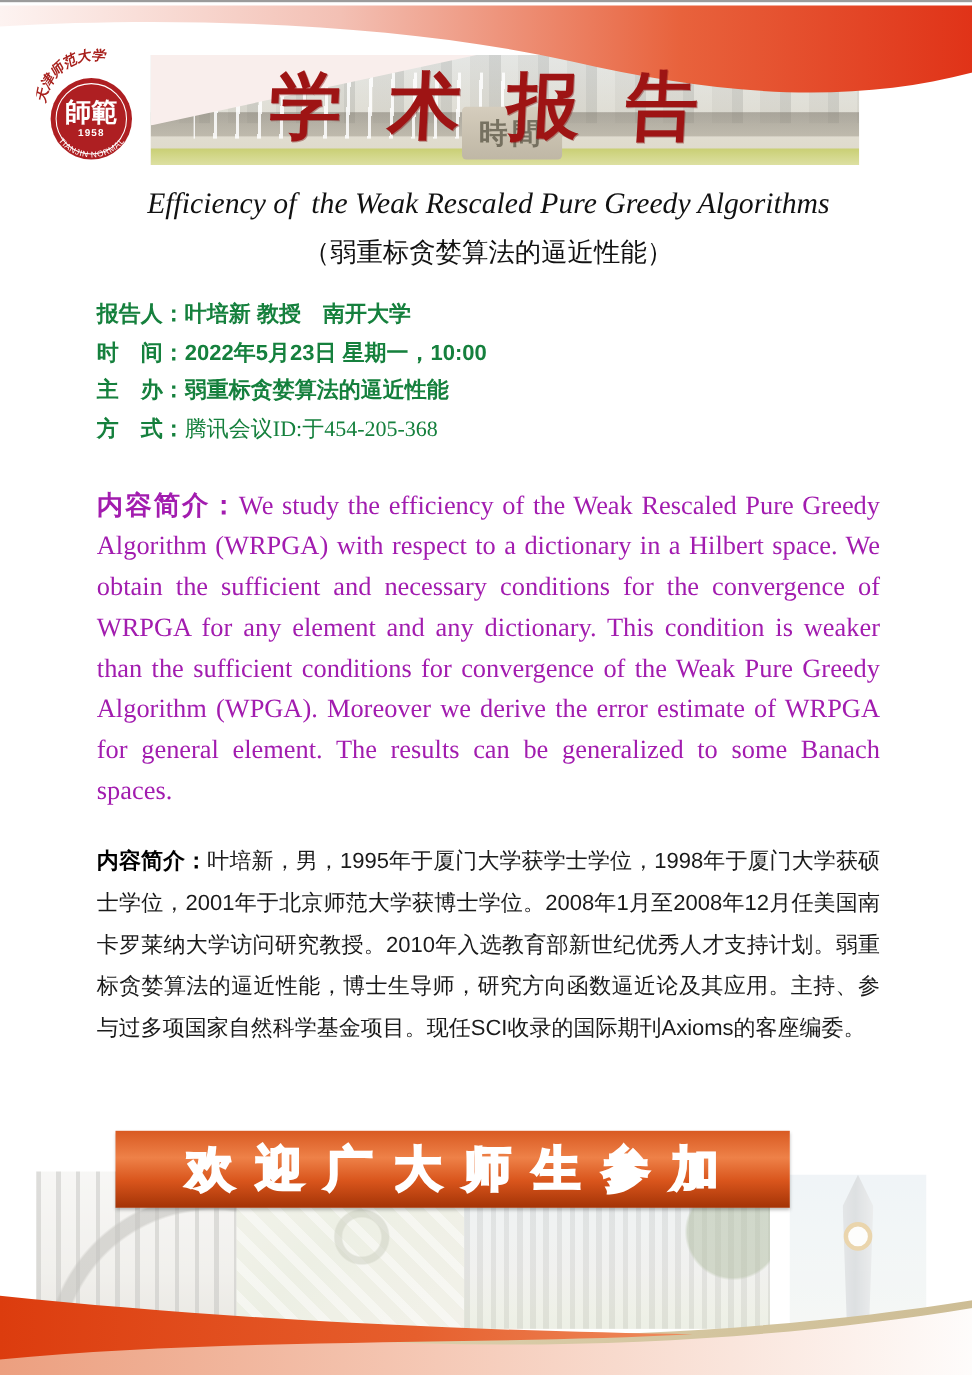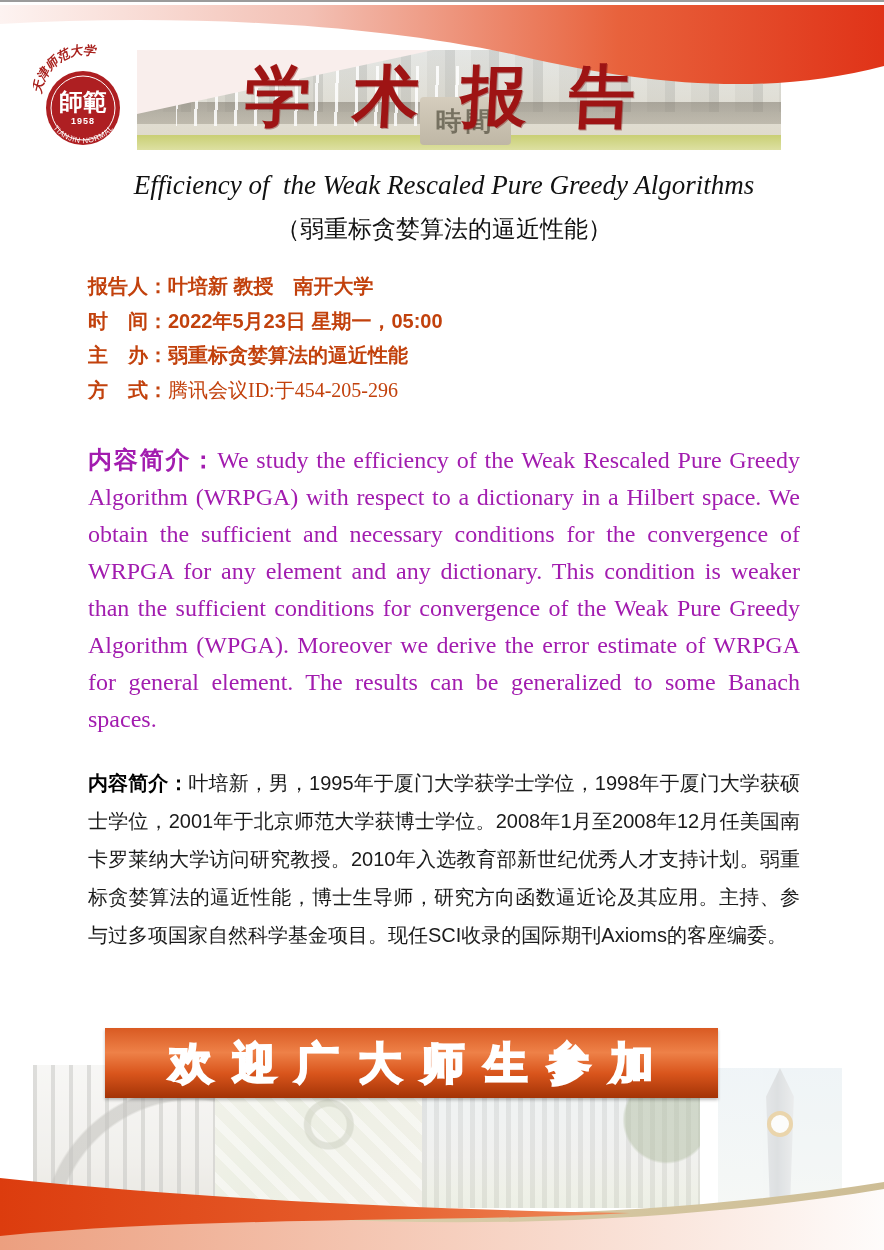--- a/index.html
+++ b/index.html
@@ -55,21 +55,21 @@
   .title-en {
     font-family:"Liberation Serif","DejaVu Serif",serif;
     font-size:27px; font-weight:normal; text-align:center; color:#111;
     white-space:pre;font-style:italic; }
   .title-cn {
     font-family:"Liberation Serif","DejaVu Serif",serif;
     font-size:24px; font-weight:normal; text-align:center; color:#111;
     margin-top:12px; }
 
   .details { margin-top:24px; }
-  .detail-row { font-size:20px; line-height:34.5px; color:#c2410c; }
+  .detail-row { font-size:20px; line-height:34.5px; color:#15803d; }
   .detail-label { font-weight:bold; }
   .detail-value { font-weight:bold; }
   .detail-value.regular { font-weight:normal;
     font-family:"Liberation Serif","DejaVu Serif",serif; }
 
   .abstract {
     margin-top:34px; text-align:justify;
     font-family:"Liberation Serif","DejaVu Serif",serif;
     font-size:24px; line-height:37px; color:#a21caf; }
   .abstract .sec-label { font-weight:bold;
@@ -176,27 +176,27 @@
 
   <div class="content">
     <h1 class="title-en">Efficiency of  the Weak Rescaled Pure Greedy Algorithms</h1>
     <h2 class="title-cn">（弱重标贪婪算法的逼近性能）</h2>
 
     <div class="details">
       <div class="detail-row">
         <span class="detail-label">报告人：</span><span class="detail-value">叶培新 教授　南开大学</span>
       </div>
       <div class="detail-row">
-        <span class="detail-label">时　间：</span><span class="detail-value">2022年5月23日 星期一，05:00</span>
+        <span class="detail-label">时　间：</span><span class="detail-value">2022年5月23日 星期一，10:00</span>
       </div>
       <div class="detail-row">
         <span class="detail-label">主　办：</span><span class="detail-value">弱重标贪婪算法的逼近性能</span>
       </div>
       <div class="detail-row">
-        <span class="detail-label">方　式：</span><span class="detail-value regular">腾讯会议ID:于454-205-296</span>
+        <span class="detail-label">方　式：</span><span class="detail-value regular">腾讯会议ID:于454-205-368</span>
       </div>
     </div>
 
     <p class="abstract"><span class="sec-label">内容简介：</span><span>We study the efficiency of the Weak Rescaled Pure Greedy Algorithm (WRPGA) with respect to a dictionary in a Hilbert space. We obtain the sufficient and necessary conditions for the convergence of WRPGA for any element and any dictionary. This condition is weaker than the sufficient conditions for convergence of the Weak Pure Greedy Algorithm (WPGA). Moreover we derive the error estimate of WRPGA for general element. The results can be generalized to some Banach spaces.</span></p>
 
     <p class="bio"><span class="sec-label">内容简介：</span><span>叶培新，男，1995年于厦门大学获学士学位，1998年于厦门大学获硕士学位，2001年于北京师范大学获博士学位。2008年1月至2008年12月任美国南卡罗莱纳大学访问研究教授。2010年入选教育部新世纪优秀人才支持计划。弱重标贪婪算法的逼近性能，博士生导师，研究方向函数逼近论及其应用。主持、参与过多项国家自然科学基金项目。现任SCI收录的国际期刊Axioms的客座编委。</span></p>
   </div>
 
   <div class="photos">
     <div class="photo photo-1"></div>

